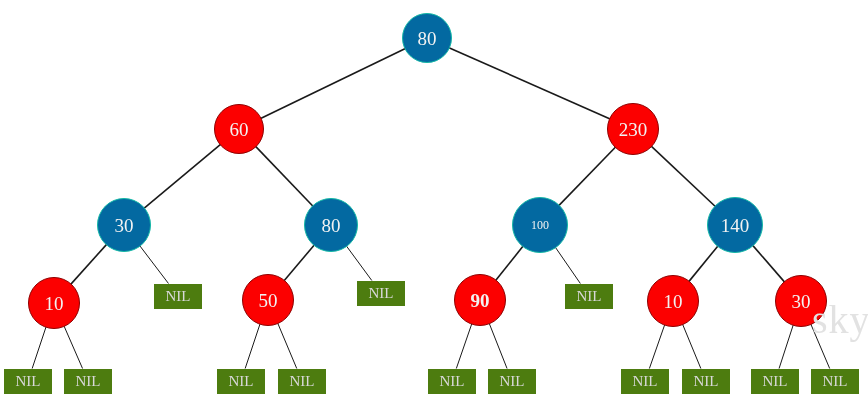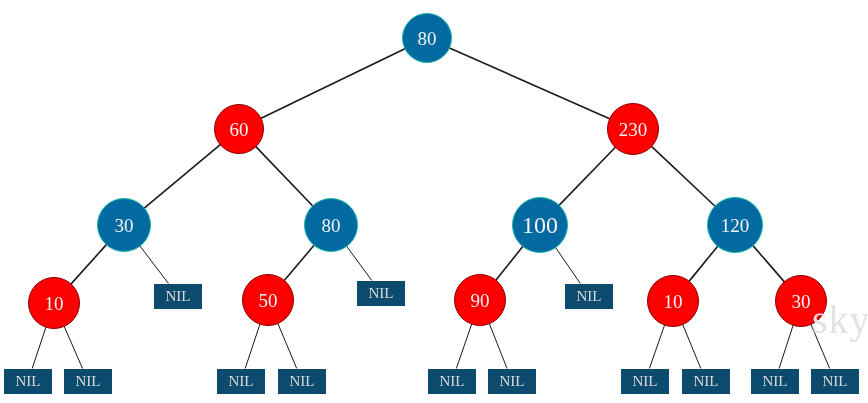--- a/index.html
+++ b/index.html
@@ -40,21 +40,21 @@
   .node.black {
     background: #0369a1;
     border: 1px solid #14b8a6;
   }
   .node.red {
     background: #fc0000;
     border: 1px solid #8f0000;
   }
   .nil-node {
     position: absolute;
-    background: #0c4a6e;
+    background: #4d7c0f;
     color: #d8d8d8;
     display: flex;
     align-items: center;
     justify-content: center;
     font-family: "Liberation Serif", "DejaVu Serif", serif;
     box-sizing: border-box;
     z-index: 3;
     user-select: none;
   }
   #watermark {
@@ -97,25 +97,25 @@
       <line x1="682.5332730738223" y1="324.1109650274482" x2="700.84375" y2="368.5" stroke="#1a1a1a" stroke-width="1"></line>
       <line x1="793.272848191561" y1="324.7758517182737" x2="779.0625" y2="368.5" stroke="#1a1a1a" stroke-width="1"></line>
       <line x1="810.7785160086213" y1="324.00827296146184" x2="829.6875" y2="368.5" stroke="#1a1a1a" stroke-width="1"></line>
     </svg>
   <div id="node-layer">
       <div class="node black" style="left: 402px; top: 13px; width: 50px; height: 50px; font-size: 19px;">80</div>
       <div class="node red" style="left: 214px; top: 104px; width: 50px; height: 50px; font-size: 19px;">60</div>
       <div class="node red" style="left: 607px; top: 103px; width: 52px; height: 52px; font-size: 19px;">230</div>
       <div class="node black" style="left: 97px; top: 198px; width: 54px; height: 54px; font-size: 19px;">30</div>
       <div class="node black" style="left: 304px; top: 198px; width: 54px; height: 54px; font-size: 19px;">80</div>
-      <div class="node black" style="left: 512px; top: 197px; width: 56px; height: 56px; font-size: 24px;">100</div>
-      <div class="node black" style="left: 707px; top: 197px; width: 56px; height: 56px; font-size: 19px;">120</div>
+      <div class="node black" style="left: 512px; top: 197px; width: 56px; height: 56px; font-size: 12px;">100</div>
+      <div class="node black" style="left: 707px; top: 197px; width: 56px; height: 56px; font-size: 19px;">140</div>
       <div class="node red" style="left: 28px; top: 277px; width: 52px; height: 52px; font-size: 19px;">10</div>
       <div class="node red" style="left: 242px; top: 274px; width: 52px; height: 52px; font-size: 19px; text-align: center;">50</div>
-      <div class="node red" style="left: 454px; top: 274px; width: 52px; height: 52px; font-size: 19px;">90</div>
+      <div class="node red" style="left: 454px; top: 274px; width: 52px; height: 52px; font-size: 19px; font-weight: bold;">90</div>
       <div class="node red" style="left: 647px; top: 275px; width: 52px; height: 52px; font-size: 19px;">10</div>
       <div class="node red" style="left: 775px; top: 275px; width: 52px; height: 52px; font-size: 19px;">30</div>
     </div>
   <div id="nil-layer">
       <div class="nil-node" style="left: 154px; top: 283.5px; width: 48px; height: 25px; font-size: 15px;">NIL</div>
       <div class="nil-node" style="left: 357px; top: 280.5px; width: 48px; height: 25px; font-size: 15px;">NIL</div>
       <div class="nil-node" style="left: 565px; top: 283.5px; width: 48px; height: 25px; font-size: 15px;">NIL</div>
       <div class="nil-node" style="left: 4px; top: 368.5px; width: 48px; height: 25px; font-size: 15px;">NIL</div>
       <div class="nil-node" style="left: 64px; top: 368.5px; width: 48px; height: 25px; font-size: 15px;">NIL</div>
       <div class="nil-node" style="left: 217px; top: 368.5px; width: 48px; height: 25px; font-size: 15px;">NIL</div>

